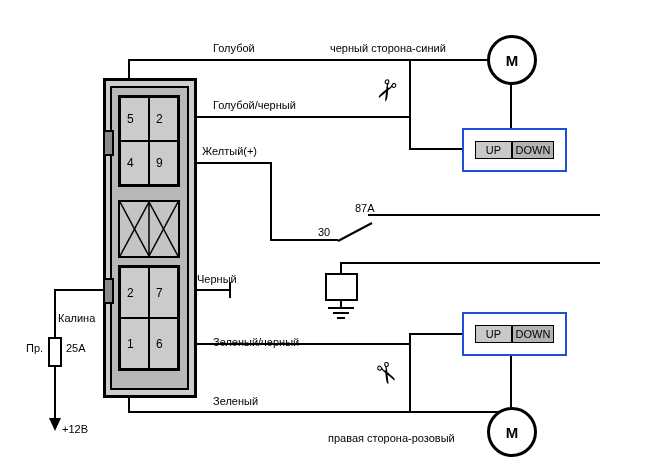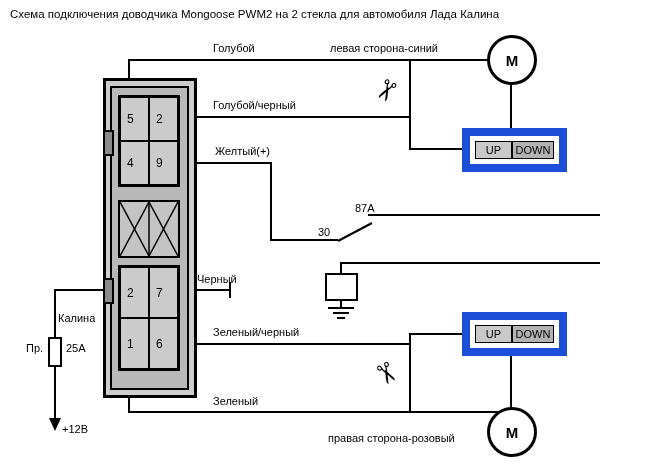--- a/index.html
+++ b/index.html
@@ -17,41 +17,40 @@
        border:2px solid #000;box-sizing:border-box;}
   .pin-grid{position:absolute;left:118px;width:62px;display:grid;grid-template-columns:1fr 1fr;
             border:2px solid #000;background:#c4c4c4;box-sizing:border-box;}
   .pin-cell{border:1px solid #000;display:flex;align-items:center;padding-left:6px;
             font-size:12px;box-sizing:border-box;background:#cbcbcb;}
   .xblock{position:absolute;left:118px;top:200px;width:62px;height:58px;border:2px solid #000;
           background:#c4c4c4;box-sizing:border-box;}
   .motor{position:absolute;width:44px;height:44px;border:3px solid #000;border-radius:50%;
          background:#fff;display:flex;align-items:center;justify-content:center;
          font-size:15px;font-weight:bold;}
-  .updown{position:absolute;left:462px;width:105px;height:44px;border:8px solid #1d4ed8;
-          background:#fff;box-sizing:border-box;display:flex;align-items:stretch;padding:5px;}
+  .updown{position:absolute;left:462px;width:105px;height:44px;border:2px solid #1d4ed8;
+          background:#fff;box-sizing:border-box;display:flex;align-items:stretch;padding:11px;}
   .ud-cell{display:flex;align-items:center;justify-content:center;font-size:11px;
            border:1px solid #000;box-sizing:border-box;}
   .ud-up{width:37px;background:#c9c9c9;}
   .ud-down{flex:1;background:#b3b3b3;}
   .scissors{position:absolute;font-size:28px;line-height:28px;}
   .fuse{position:absolute;left:48px;top:337px;width:14px;height:30px;border:2px solid #000;
         background:#fff;box-sizing:border-box;}
   .ign-box{position:absolute;left:325px;top:273px;width:33px;height:28px;border:2px solid #000;
            background:#fff;box-sizing:border-box;}
   .arrow-down{position:absolute;left:49px;top:418px;width:0;height:0;
               border-left:6px solid transparent;border-right:6px solid transparent;
               border-top:13px solid #000;}
 </style>
 </head>
 <body>
 
 <div id="canvas">
 
-  <div id="title">Схема подключения доводчика Mongoose PWM2 на 2 стекла для автомобиля Лада Калина</div>
 
   <div class="w" style="left:128px;top:59px;width:2px;height:20px"></div>
   <div class="w" style="left:128px;top:59px;width:361px;height:2px"></div>
   <div class="w" style="left:409px;top:59px;width:2px;height:91px"></div>
   <div class="w" style="left:180px;top:116px;width:231px;height:2px"></div>
   <div class="w" style="left:409px;top:148px;width:53px;height:2px"></div>
   <div class="w" style="left:510px;top:85px;width:2px;height:43px"></div>
 
   <div class="w" style="left:180px;top:162px;width:92px;height:2px"></div>
   <div class="w" style="left:270px;top:162px;width:2px;height:79px"></div>
@@ -133,27 +132,27 @@
   </div>
   <div class="updown" style="top:312px">
     <div class="ud-cell ud-up">UP</div>
     <div class="ud-cell ud-down">DOWN</div>
   </div>
 
   <span class="scissors" style="left:374px;top:76px;transform:rotate(118deg)">✂</span>
   <span class="scissors" style="left:374px;top:360px;transform:rotate(62deg)">✂</span>
 
   <div class="lbl" style="left:213px;top:42px">Голубой</div>
-  <div class="lbl" style="left:330px;top:42px">левая сторона-синий</div>
+  <div class="lbl" style="left:330px;top:42px">черный сторона-синий</div>
   <div class="lbl" style="left:213px;top:99px">Голубой/черный</div>
-  <div class="lbl" style="left:215px;top:145px">Желтый(+)</div>
+  <div class="lbl" style="left:202px;top:145px">Желтый(+)</div>
   <div class="lbl" style="left:318px;top:226px">30</div>
   <div class="lbl" style="left:355px;top:202px">87А</div>
   <div class="lbl" style="left:197px;top:273px">Черный</div>
-  <div class="lbl" style="left:213px;top:326px">Зеленый/черный</div>
+  <div class="lbl" style="left:213px;top:336px">Зеленый/черный</div>
   <div class="lbl" style="left:213px;top:395px">Зеленый</div>
   <div class="lbl" style="left:328px;top:432px">правая сторона-розовый</div>
   <div class="lbl" style="left:58px;top:312px">Калина</div>
   <div class="lbl" style="left:26px;top:342px">Пр.</div>
   <div class="lbl" style="left:66px;top:342px">25А</div>
   <div class="lbl" style="left:62px;top:423px">+12В</div>
 
 </div>
 
 </body></html>

